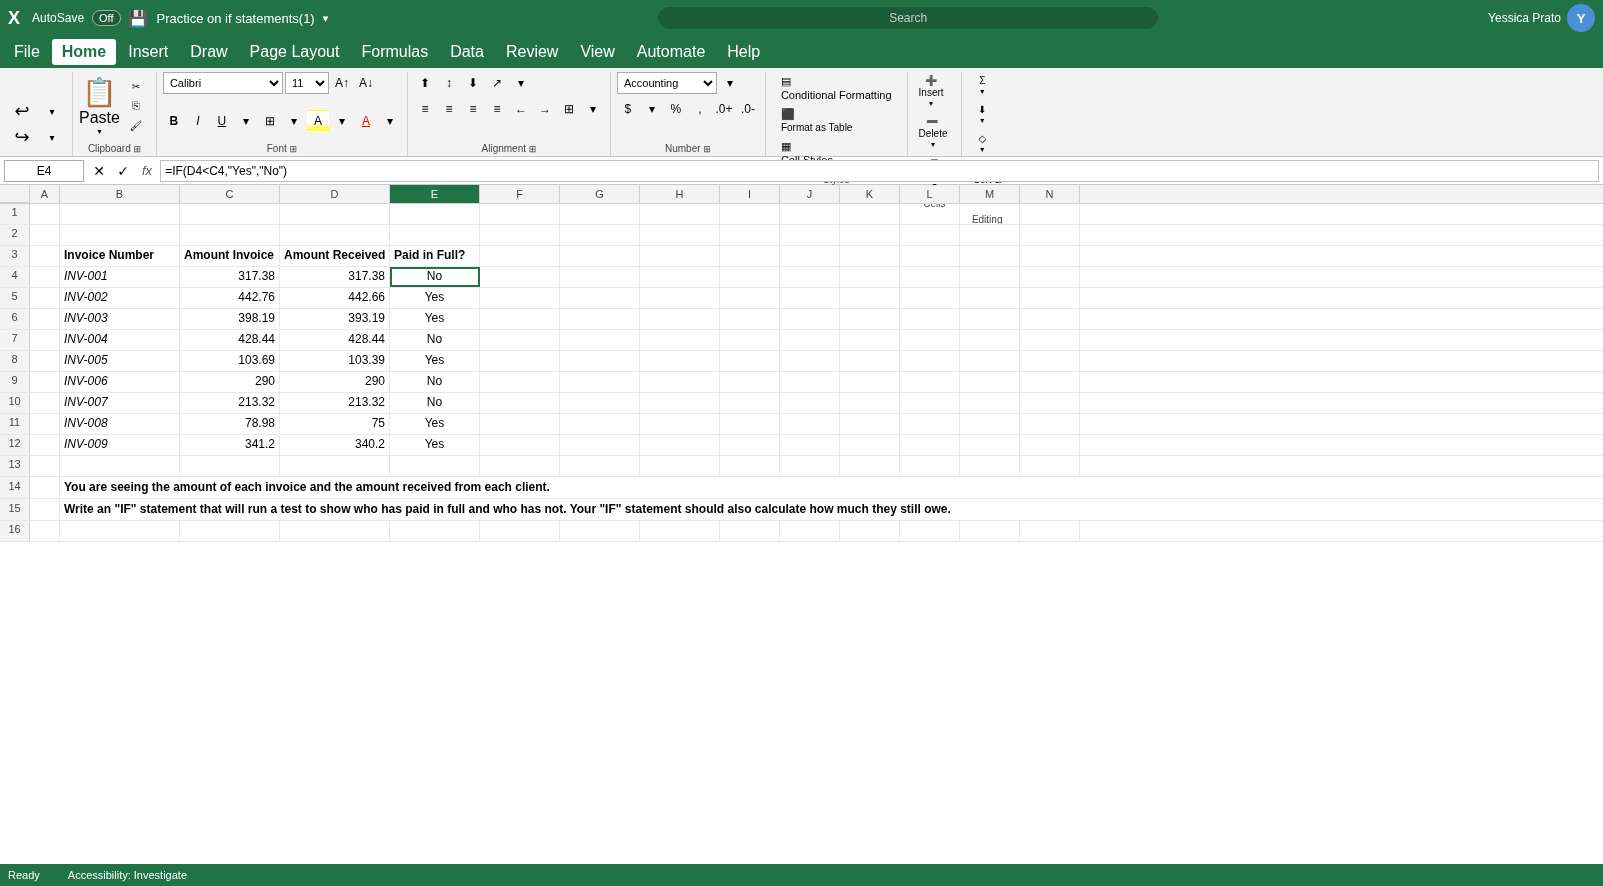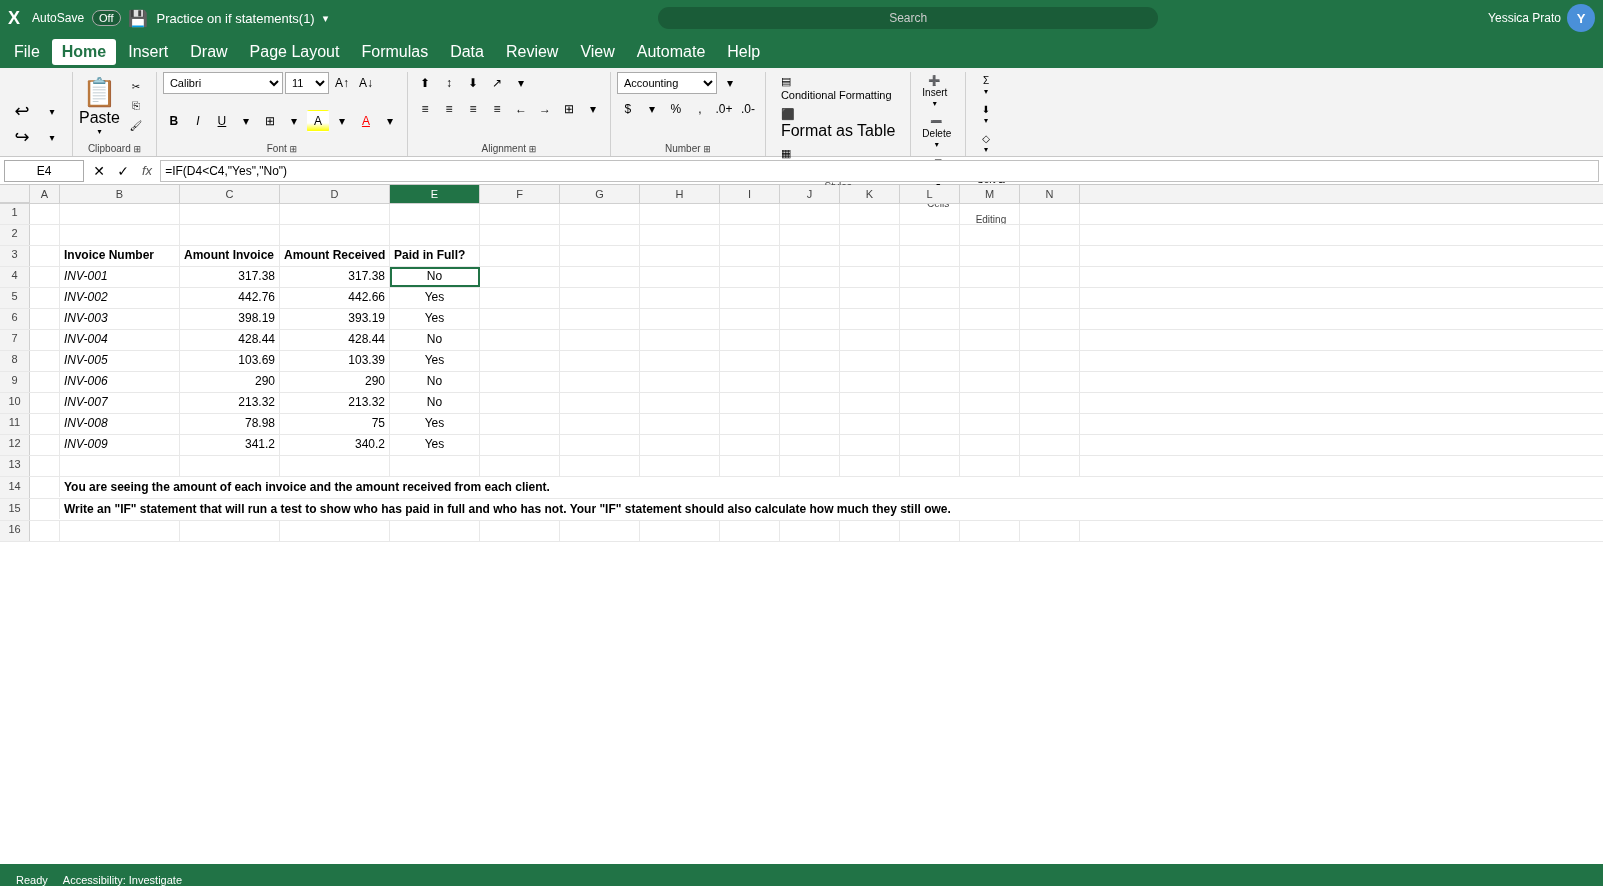--- a/index.html
+++ b/index.html
@@ -291,24 +291,24 @@
     
     #status-bar {
       position: fixed;
       bottom: 0;
       left: 0;
       right: 0;
       height: 22px;
       background: #217346;
       color: white;
       display: flex;
-      align-items: flex-end;
-      padding: 0 16px;
+      align-items: center;
+      padding: 0 8px;
       font-size: 11px;
-      gap: 15px;
+      gap: 28px;
     }
   </style>
 </head>
 <body>
 
 <div id="title-bar">
   <span class="app-icon">X</span>
   <span style="font-size:12px;">AutoSave</span>
   <span class="toggle">Off</span>
   <span class="save-btn">💾</span>
@@ -466,21 +466,21 @@
     </div>
 
     <div class="ribbon-group">
       <div class="ribbon-group-content" style="flex-direction:column;gap:1px;align-items:flex-start;">
         <div class="styles-btn">
           <span>▤</span>
           <span style="font-size:11px;">Conditional Formatting</span>
         </div>
         <div class="styles-btn">
           <span>⬛</span>
-          <span style="font-size:16px;">Format as Table</span>
+          <span style="font-size:10px;">Format as Table</span>
         </div>
         <div class="styles-btn">
           <span>▦</span>
           <span style="font-size:11px;">Cell Styles</span>
         </div>
       </div>
       <div class="ribbon-group-label">Styles</div>
     </div>
 
     <div class="ribbon-group">

